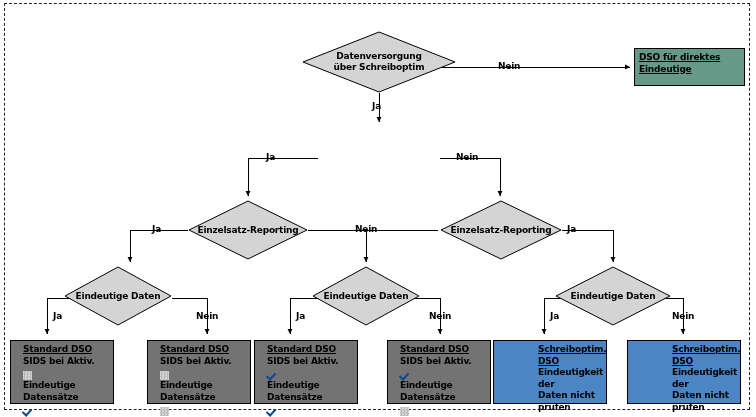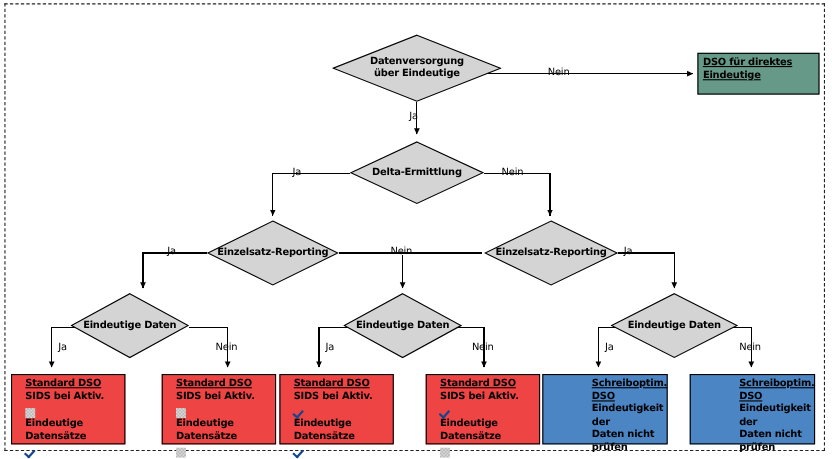--- a/index.html
+++ b/index.html
@@ -48,21 +48,21 @@
     box-sizing:border-box;
     border:1px solid #000000;
     padding:3px 4px 2px 4px;
     font-size:9px;
     font-weight:bold;
     color:#000000;
     line-height:11.5px;
     letter-spacing:-0.2px;
   }
   .tbox.green{background:#669988;}
-  .tbox.orange{background:#ef4444;padding-left:12px;}
+  .tbox.orange{background:#737373;padding-left:12px;}
   .tbox.blue{background:#4b85c4;padding-left:44px;}
 
   .tbox .ttitle{
     text-decoration:underline;
     display:block;
     white-space:pre-line;
   }
   .tbox .trow{
     display:flex;
     align-items:flex-start;
@@ -95,21 +95,21 @@
     width:4px;height:7px;
     border:solid #12468f;
     border-width:0 2.4px 2.4px 0;
     transform:rotate(42deg);
   }
 
   
   .clabel{
     position:absolute;
     font-size:9px;
-    font-weight:normal;
+    font-weight:bold;
     color:#000000;
     letter-spacing:-0.2px;
     white-space:nowrap;
   }
 
   svg#wires{
     position:absolute;left:0;top:0;width:756px;height:417px;
     pointer-events:none;
   }
 </style>
@@ -153,29 +153,23 @@
       <path d="M571,298 L544,298 L544,334" marker-end="url(#arrow)"></path>
       <path d="M655,298 L683,298 L683,334" marker-end="url(#arrow)"></path>
     </g>
   </svg>
 
   <div class="diamond" style="left:302px;top:31px;width:154px;height:62px;">
     <svg class="dshape" viewBox="0 0 154 62" preserveAspectRatio="none">
       <polygon points="77,1 153,31 77,61 1,31" fill="#d4d4d4" stroke="#000000" stroke-width="1"></polygon>
     </svg>
     <span class="dlabel">Datenversorgung
-über Eindeutige</span>
-  </div>
-
-  <div class="diamond" style="left:318px;top:128px;width:122px;height:58px;">
-    <svg class="dshape" viewBox="0 0 122 58" preserveAspectRatio="none">
-      <polygon points="61,1 121,29 61,57 1,29" fill="#d4d4d4" stroke="#000000" stroke-width="1"></polygon>
-    </svg>
-    <span class="dlabel">Delta-Ermittlung</span>
-  </div>
+über Schreiboptim</span>
+  </div>
+
 
   <div class="diamond" style="left:188px;top:200px;width:120px;height:60px;">
     <svg class="dshape" viewBox="0 0 120 60" preserveAspectRatio="none">
       <polygon points="60,1 119,30 60,59 1,30" fill="#d4d4d4" stroke="#000000" stroke-width="1"></polygon>
     </svg>
     <span class="dlabel">Einzelsatz-Reporting</span>
   </div>
 
   <div class="diamond" style="left:440px;top:200px;width:122px;height:60px;">
     <svg class="dshape" viewBox="0 0 122 60" preserveAspectRatio="none">

